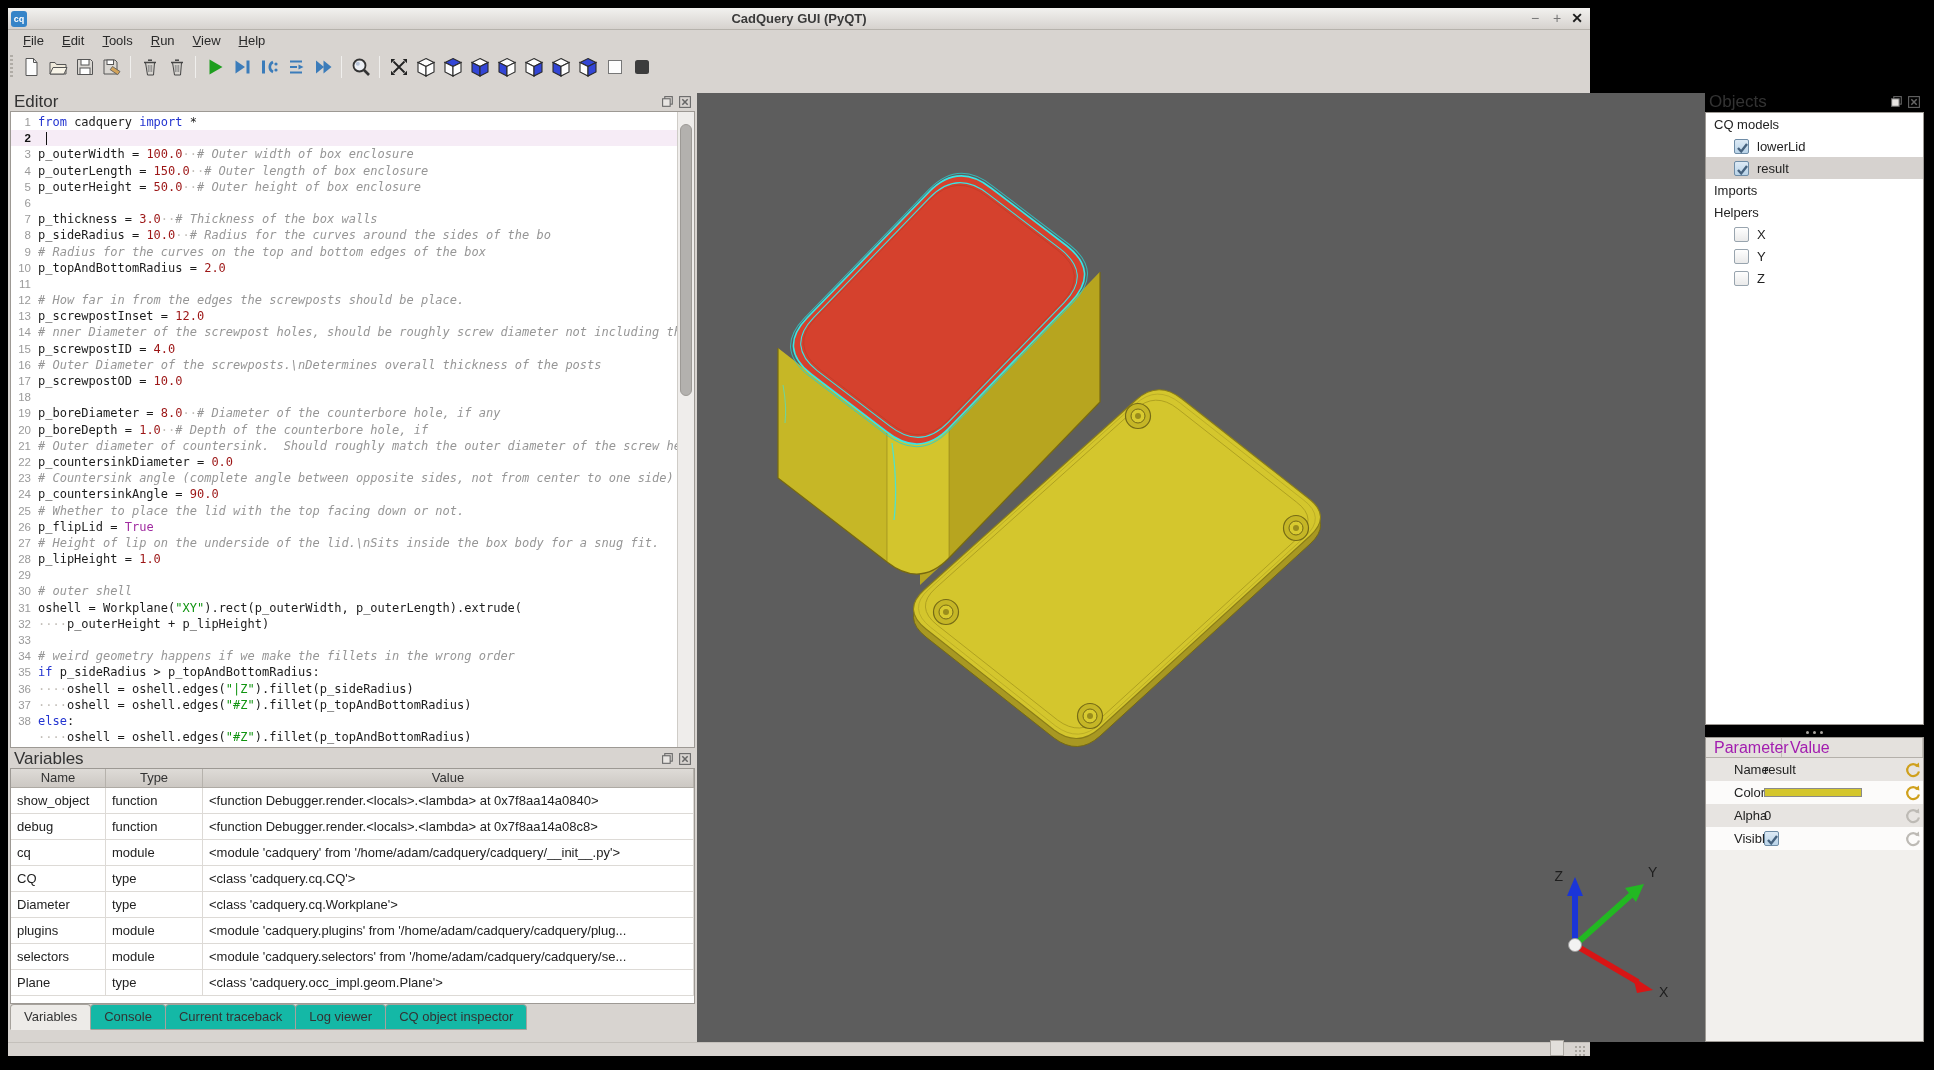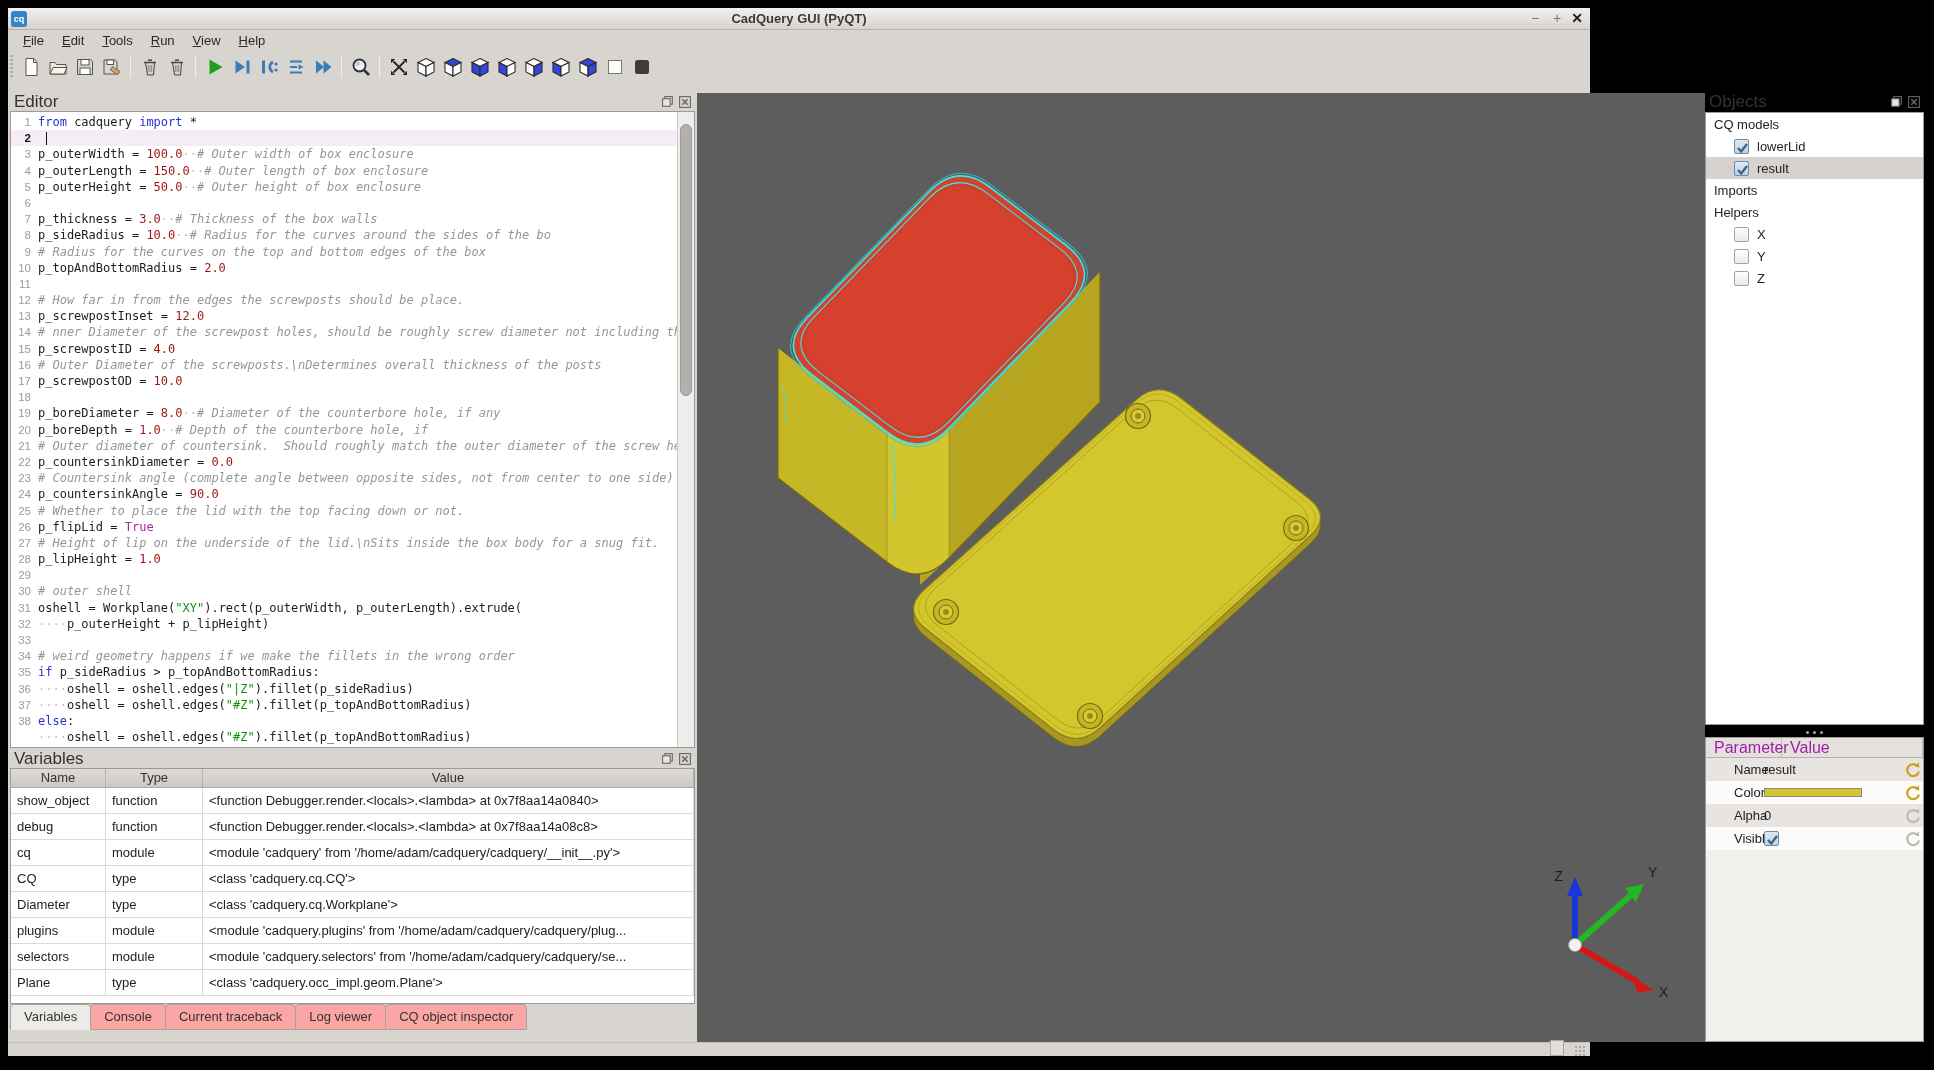--- a/index.html
+++ b/index.html
@@ -55,21 +55,21 @@
   .vars-dock{left:2px;top:742px;width:685px;height:254px;}
   .vars-table{top:18px;background:#fff;}
   .vt-head{display:grid;grid-template-columns:95px 97px 1fr;height:19px;
     background:linear-gradient(#dedbd7,#ccc8c3);border-bottom:1px solid #aeaaa4;}
   .vt-head div{font-size:13px;color:#333;text-align:center;line-height:18px;border-right:1px solid #b6b2ac;}
   .vt-row{display:grid;grid-template-columns:95px 97px 1fr;height:26px;border-bottom:1px solid #dddad6;}
   .vt-row div{font-size:13px;color:#222;line-height:25px;padding-left:6px;border-right:1px solid #dddad6;
     white-space:nowrap;overflow:hidden;}
   
   .tabbar{position:absolute;left:2px;top:996px;height:30px;display:flex;align-items:flex-start;}
-  .tab{font-size:13px;color:#333;padding:4px 13px 5px;background:#fca5a5;border:1px solid #a6a29c;
+  .tab{font-size:13px;color:#333;padding:4px 13px 5px;background:#14b8a6;border:1px solid #a6a29c;
     border-radius:4px 4px 0 0;margin-right:-1px;line-height:15px;}
   .tab.active{background:#edebe8;position:relative;z-index:2;border-bottom-color:#edebe8;}
   
   .viewport{position:absolute;left:689px;top:85px;width:1008px;height:949px;background:#5d5d5d;}
   
   .objects-dock{left:1697px;top:85px;width:219px;height:632px;}
   .obj-tree{top:19px;}
   .obj-row{height:22px;display:flex;align-items:center;font-size:13px;color:#222;}
   .obj-row.selected{background:#d6d2cf;}
   .obj-row .lbl{padding-left:8px;}

